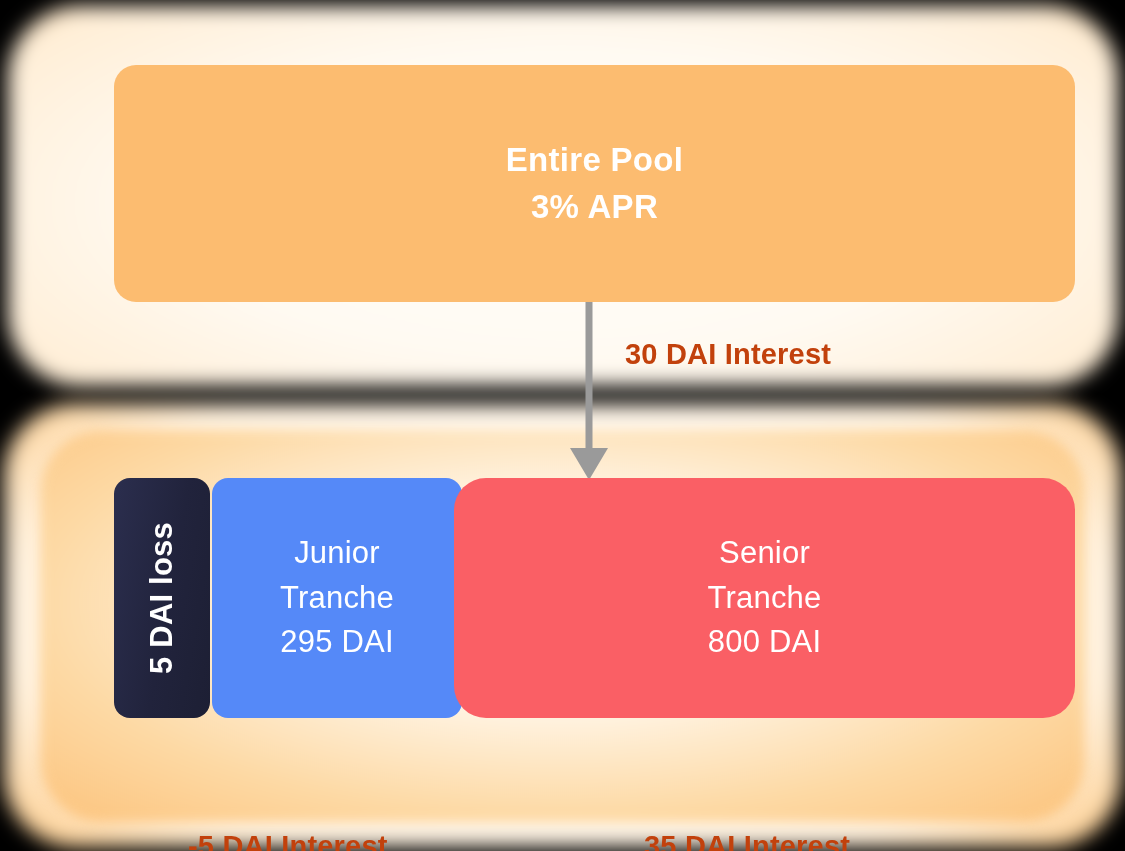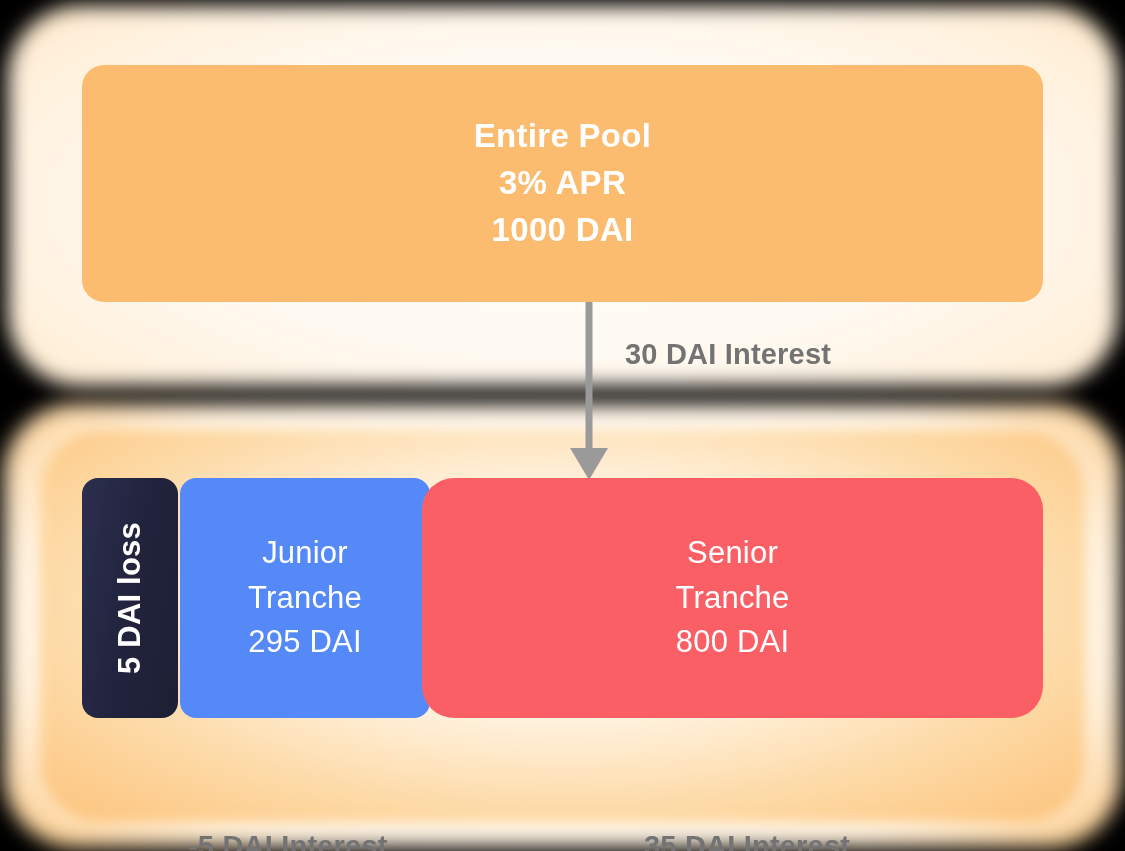--- a/index.html
+++ b/index.html
@@ -84,20 +84,21 @@
   .box {
     position: absolute;
     border-radius: 20px;
     display: flex;
     flex-direction: column;
     align-items: center;
     justify-content: center;
     color: #ffffff;
     text-align: center;
     box-sizing: border-box;
+    margin-left: 32px;
   }
 
   #pool-box {
     left: 82px;
     top: 65px;
     width: 961px;
     height: 237px;
     background: #fcbc70;
     border-radius: 22px;
   }
@@ -168,21 +169,21 @@
     position: absolute;
     left: 562px;
     top: 302px;
     width: 54px;
     height: 180px;
   }
 
   
   .annot {
     position: absolute;
-    color: #737373;
+    color: #c2410c;
     font-weight: bold;
     white-space: pre;
   }
   #interest-label {
     left: 625px;
     top: 338px;
     font-size: 29px;
     letter-spacing: .2px;
   }
   #junior-annot {
@@ -205,21 +206,20 @@
 
 <div id="stage">
 
   <div id="glow-top" class="glow-card"></div>
   <div id="glow-bottom" class="glow-card"></div>
   <div id="glow-bottom-fill"></div>
 
   <div class="box" id="pool-box">
     <div class="line-strong">Entire Pool</div>
     <div class="line">3% APR</div>
-    <div class="line">1000 DAI</div>
   </div>
 
   <svg id="arrow" viewBox="0 0 54 180">
     <line x1="27" y1="0" x2="27" y2="152" stroke="#9a9a9a" stroke-width="7"></line>
     <polygon points="27,178 8,146 46,146" fill="#9a9a9a"></polygon>
   </svg>
 
   <div class="annot" id="interest-label">30 DAI Interest</div>
 
   <div class="box" id="loss-box">

